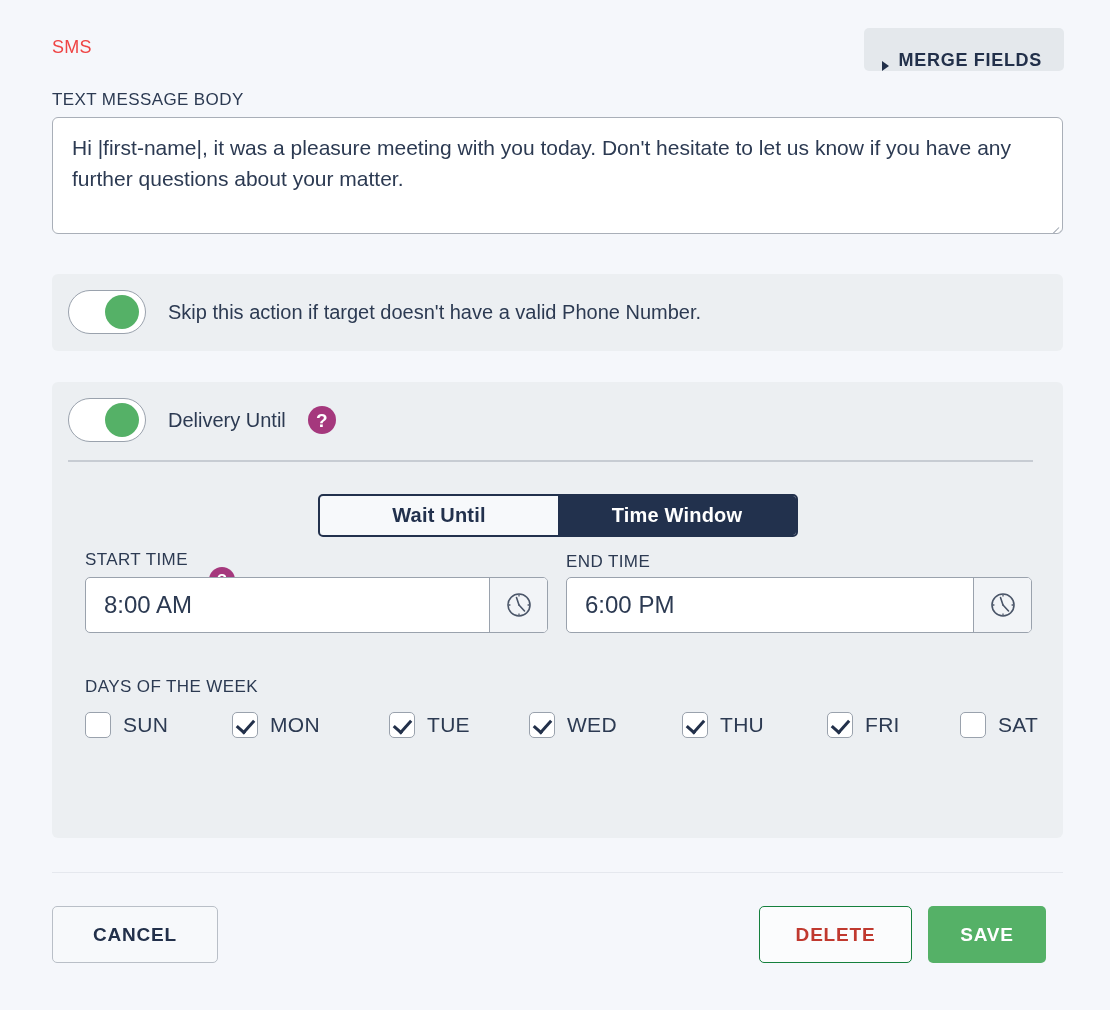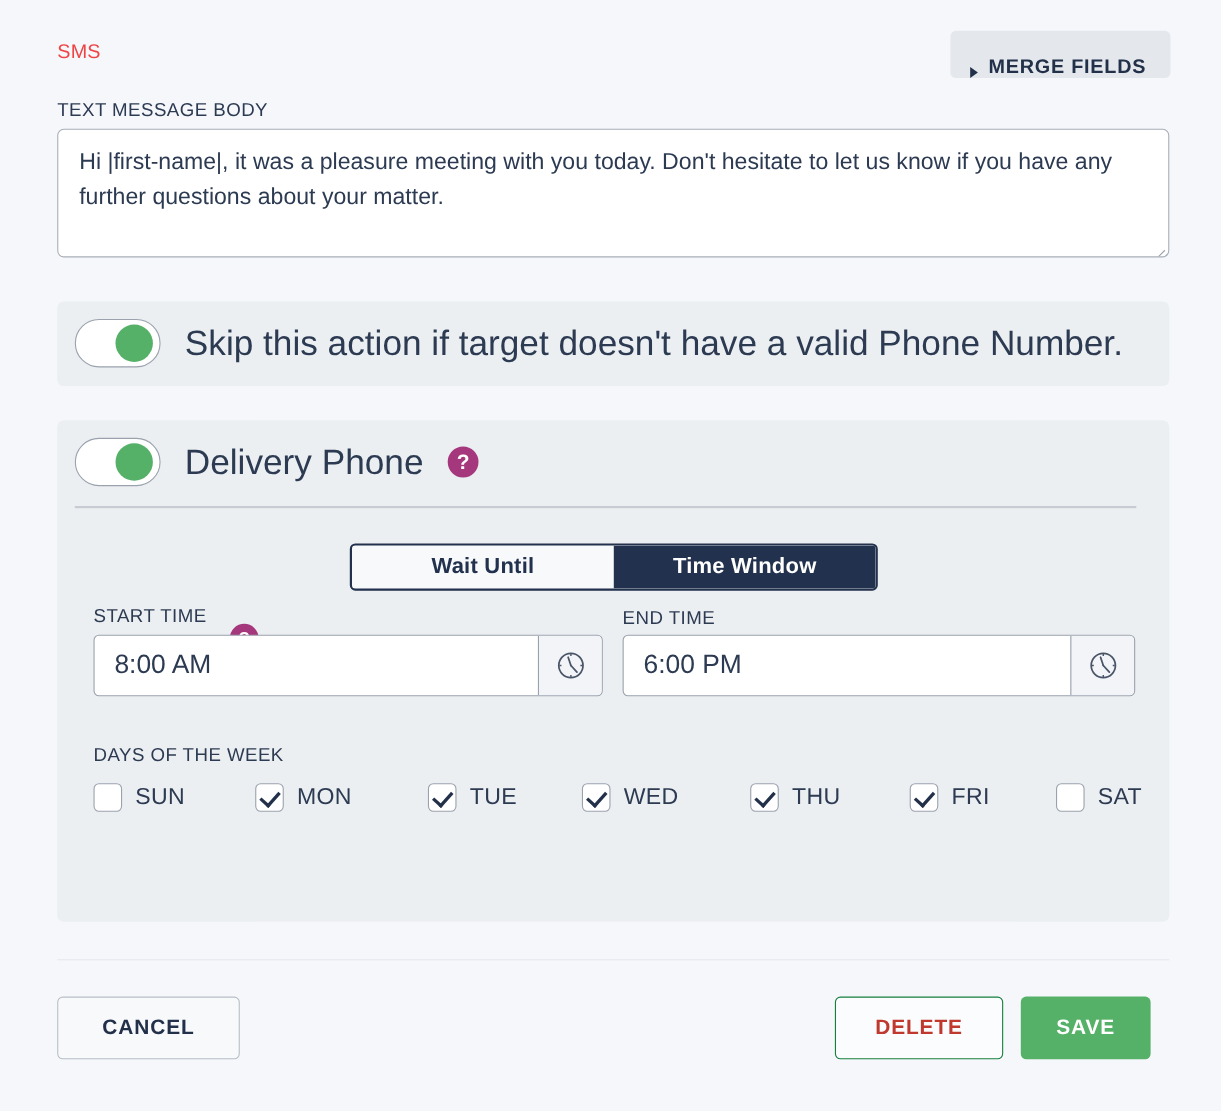--- a/index.html
+++ b/index.html
@@ -153,21 +153,21 @@
     background: #55b167;
   }
 
   .toggle-row {
     position: absolute;
     display: flex;
     align-items: center;
     gap: 22px;
   }
   .toggle-row .toggle-text {
-    font-size: 32px;
+    font-size: 20px;
     color: #2c3a52;
   }
   #skip-row { left: 16px; top: 16px; }
   #delivery-row { left: 16px; top: 16px; }
 
   .help-icon {
     width: 28px;
     height: 28px;
     border-radius: 50%;
     background: #a5387d;
@@ -384,21 +384,21 @@
       <span class="toggle-text">Skip this action if target doesn't have a valid Phone Number.</span>
     </div>
   </div>
 
   <div class="panel panel-delivery">
 
     <div class="toggle-row" id="delivery-row">
       <div class="toggle">
         <span class="knob"></span>
       </div>
-      <span class="toggle-text">Delivery Phone</span>
+      <span class="toggle-text">Delivery Until</span>
       <span class="help-icon">?</span>
     </div>
 
     <div class="panel-divider"></div>
 
     <div class="seg">
       <button>Wait Until</button>
       <button class="active">Time Window</button>
     </div>
 

